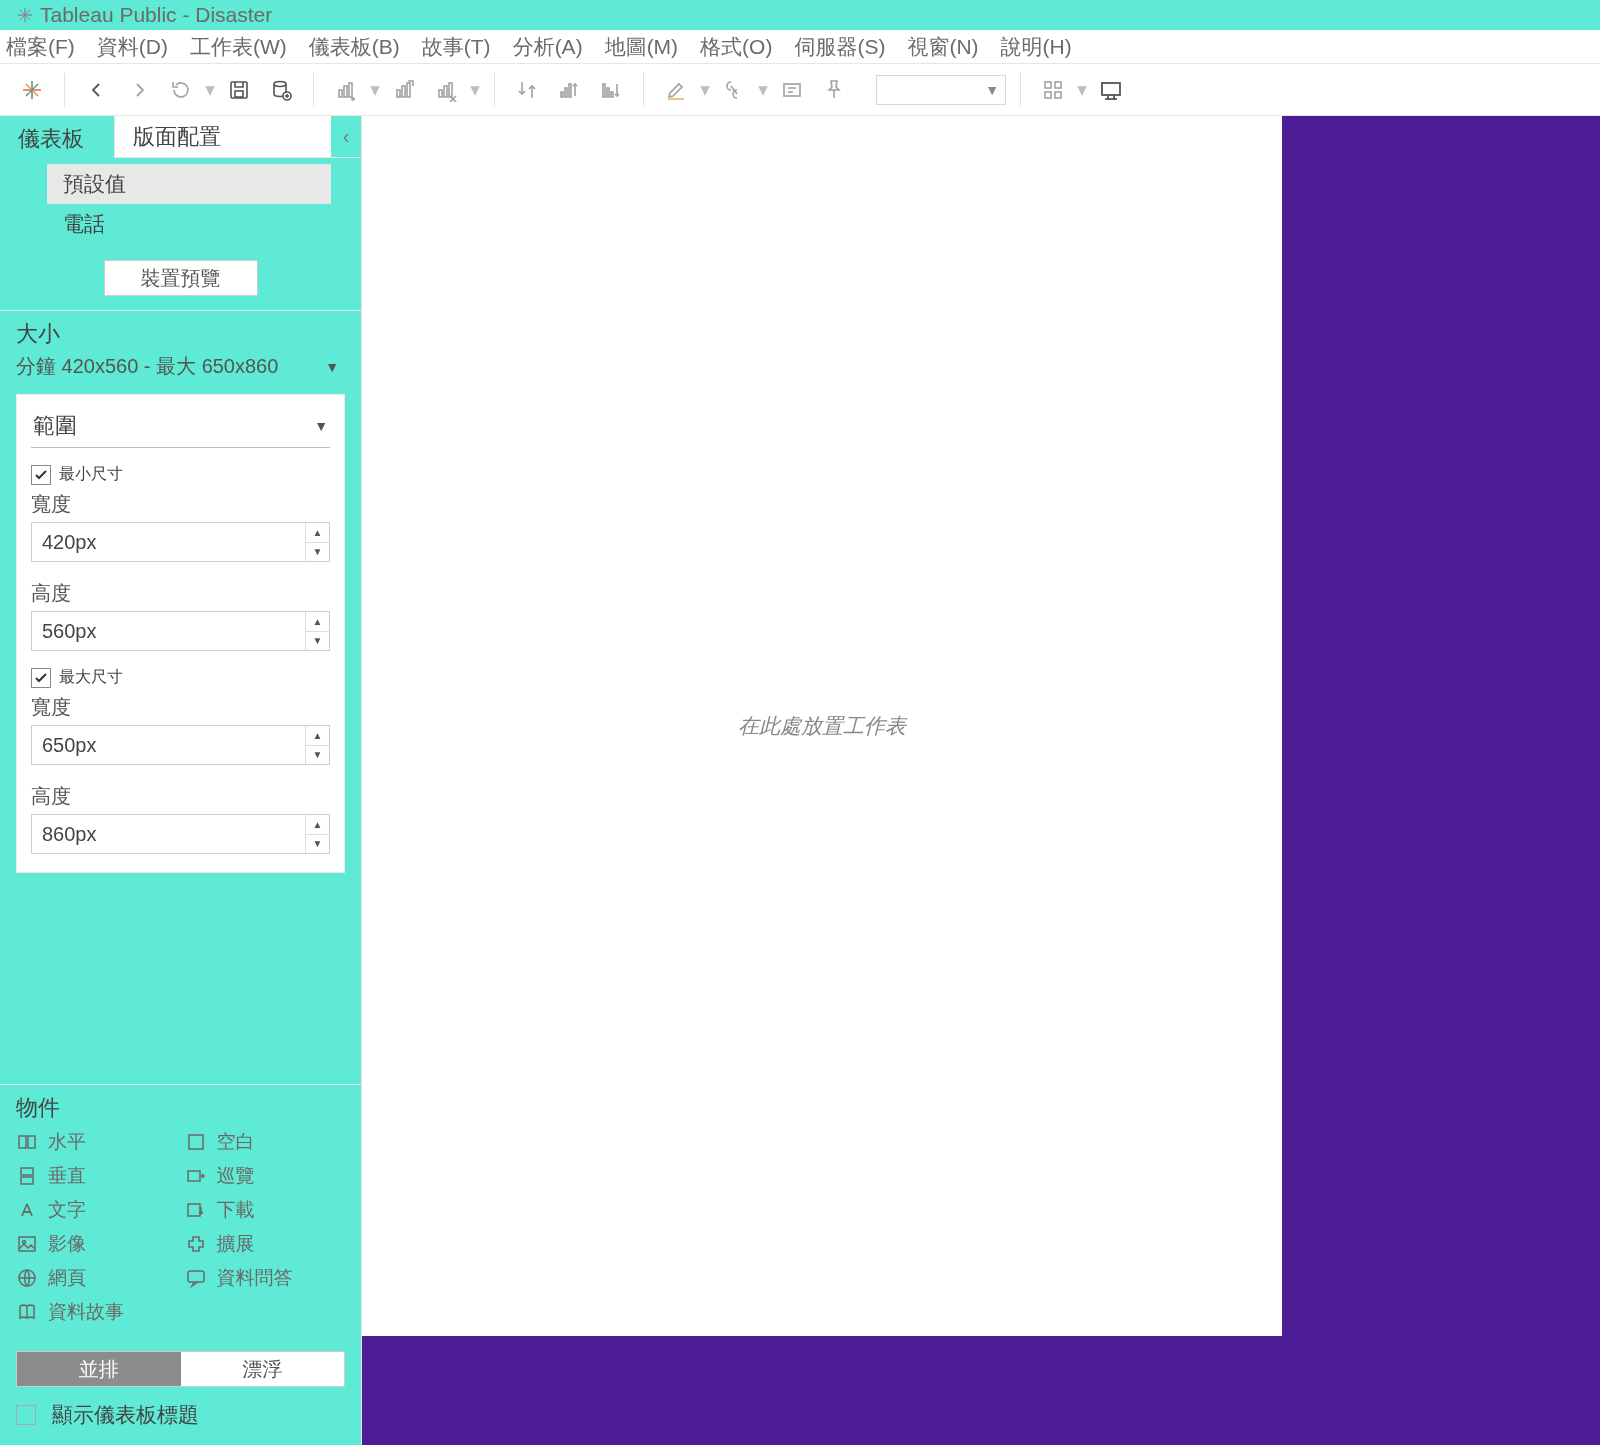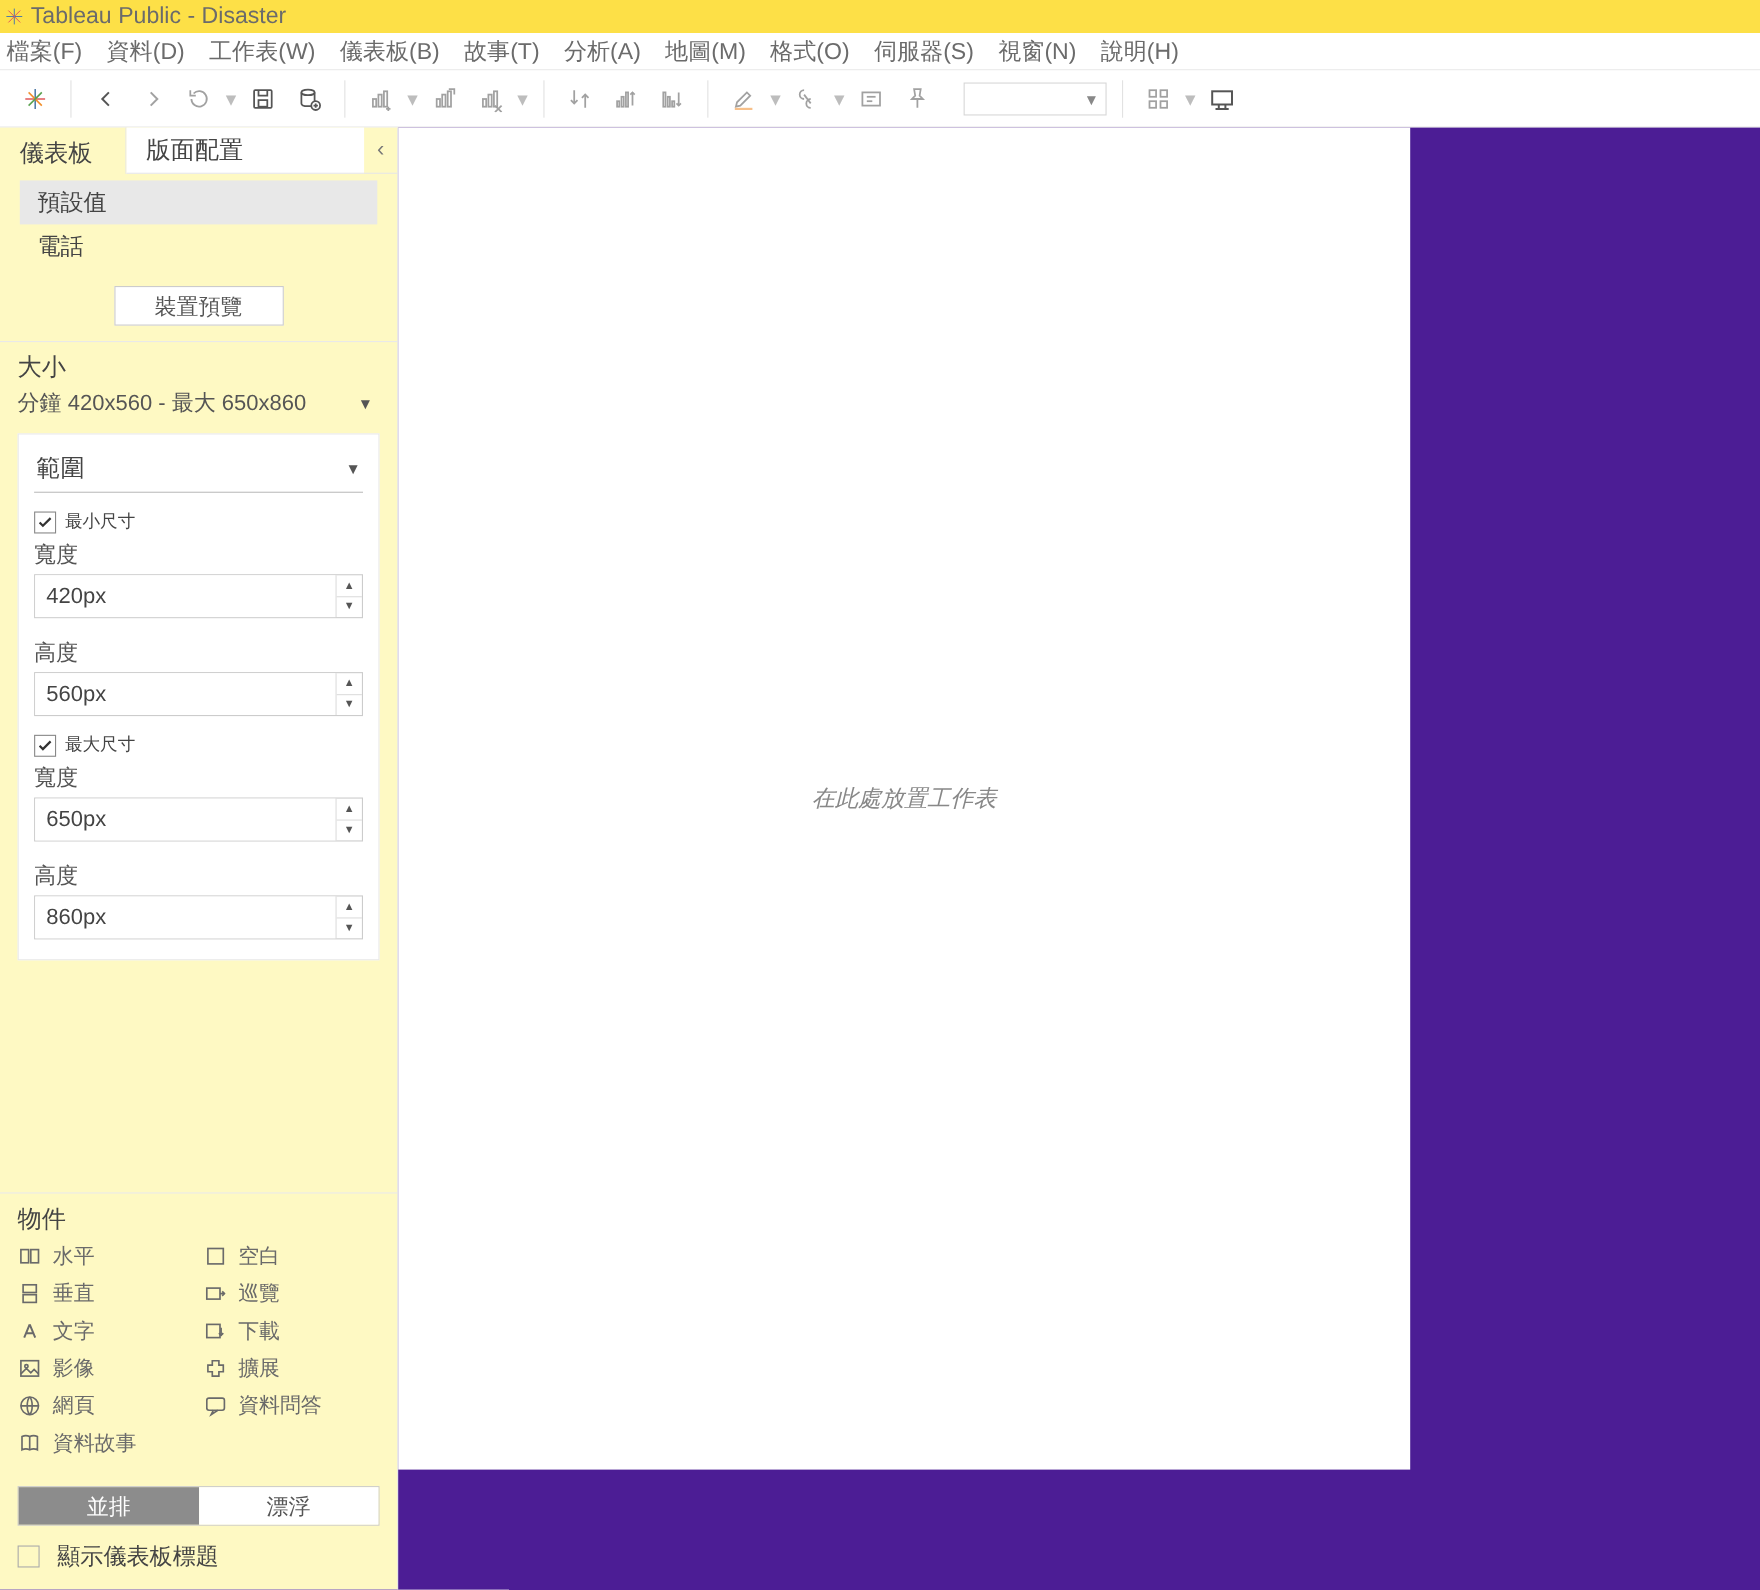--- a/index.html
+++ b/index.html
@@ -1,50 +1,50 @@
 <!DOCTYPE html>
 <html><head>
 <meta charset="utf-8">
 <style>
 * { box-sizing: border-box; margin: 0; padding: 0; font-family: "Microsoft JhengHei", "Segoe UI", sans-serif; }
 body { background: #f5f5f5; width: 1600px; height: 1445px; overflow: hidden; font-size: 19px; color: #555; }
 
 
-.titlebar { height: 30px; background: #fde047; display: flex; align-items: center; padding-left: 4px; border-bottom: 0px solid #eee; }
+.titlebar { height: 30px; background: #5eead4; display: flex; align-items: center; padding-left: 16px; border-bottom: 0px solid #eee; }
 .titlebar .ticon { width: 18px; height: 18px; margin-right: 6px; }
 .titlebar .ttext { color: #6b6b6b; font-size: 21px; }
 
 
 .menubar { height: 34px; background: #fff; display: flex; align-items: center; padding-left: 6px; gap: 22px; color: #6b6b6b; font-size: 21px; border-bottom: 1px solid #e6e6e6; }
 .menubar span { cursor: default; }
 
 
 .toolbar { height: 52px; background: #fff; display: flex; align-items: center; border-bottom: 1px solid #e6e6e6; padding-left: 14px; gap: 6px; }
 .toolbar .tbtn { width: 36px; height: 36px; display: flex; align-items: center; justify-content: center; color: #656565; }
 .toolbar .tbtn svg { width: 24px; height: 24px; }
 .toolbar .sep { width: 1px; height: 34px; background: #e2e2e2; margin: 0 8px; }
 .toolbar .dd { width: 10px; display:flex; align-items:center; justify-content:center; color:#888; }
 .toolbar .searchbox { width: 130px; height: 30px; border: 1px solid #d7d7d7; background: #fff; display:flex; align-items:center; justify-content:flex-end; padding-right:6px; }
 .toolbar .searchbox .caret { color:#888; font-size:14px;}
 
 
 .main { display: flex; height: calc(1445px - 30px - 34px - 52px); }
 
 
-.leftpanel { width: 362px; background: #fef9c3; border-right: 1px solid #e6e6e6; display: flex; flex-direction: column; }
+.leftpanel { width: 362px; background: #5eead4; border-right: 1px solid #e6e6e6; display: flex; flex-direction: column; }
 
 
 .lp-tabs { display:flex; height: 42px; align-items:stretch; position:relative; }
 .lp-tab { flex: 0 0 auto; padding: 8px 30px 8px 18px; font-size: 22px; color:#444; border-bottom:1px solid #e6e6e6; }
 .lp-tab.active { border-bottom: none; border-right:1px solid #e6e6e6; }
 .lp-tab.other { background:#fff; border-bottom:1px solid #e6e6e6; flex:1; display:flex; align-items:center; }
 .lp-tabs .collapse { width:30px; display:flex; align-items:center; justify-content:center; border-bottom:1px solid #e6e6e6; color:#777; font-size:20px; }
 
 
-.dev-list { padding: 6px 18px; }
+.dev-list { padding: 6px 30px; margin-left: 17px; }
 .dev-item { padding: 6px 16px; font-size:21px; color:#444; }
 .dev-item.sel { background:#e8e8e8; }
 .dev-preview-btn { display:block; margin: 10px auto 14px auto; width: 154px; height:36px; border:1px solid #ccc; background:#fff; font-size:20px; color:#555; }
 
 .lp-hr { height:1px; background:#e9e9e9; }
 
 
 .sec { padding: 8px 16px; }
 .sec-title { font-size:22px; color:#444; margin-bottom:4px; }
 .size-line { display:flex; align-items:center; justify-content:space-between; font-size:20px; color:#555; padding-bottom:6px; }

